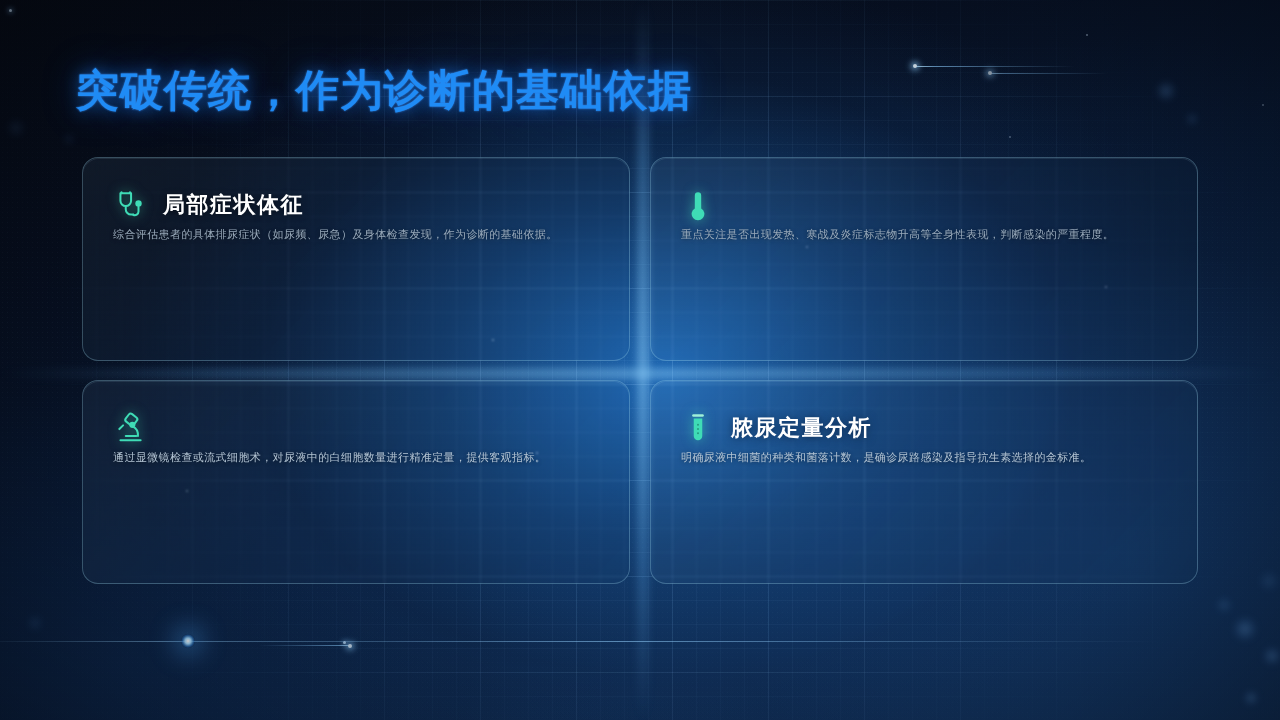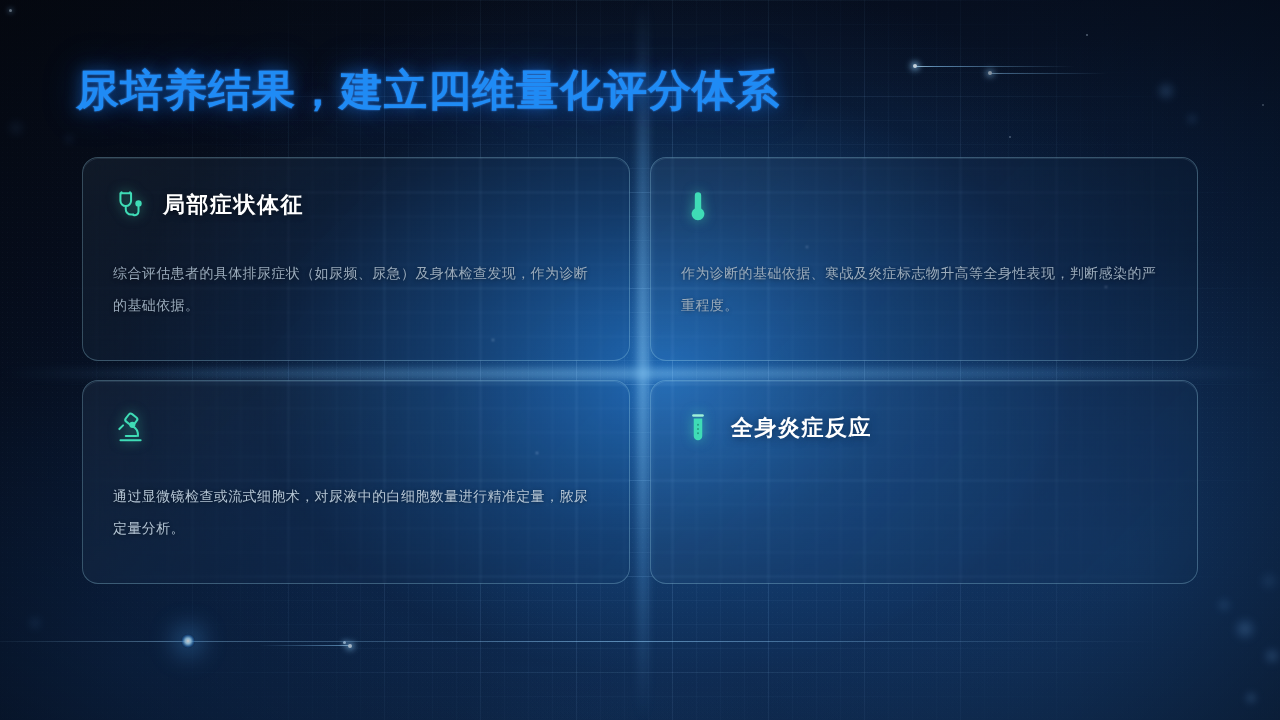--- a/index.html
+++ b/index.html
@@ -139,22 +139,21 @@
   .card-head{ display:flex; align-items:center; gap:16px; height:38px; }
   .icon{ width:34px; height:34px; display:block; flex:0 0 34px; }
   .icon svg{ display:block; width:34px; height:34px;
              filter:drop-shadow(0 0 6px rgba(64,222,182,.55)); }
   .card-title{
     font-size:22px; font-weight:700; color:#ffffff; letter-spacing:1.5px;
     text-shadow:0 1px 6px rgba(0,0,0,.55);
     white-space:nowrap;
   }
   .card-body{
-    margin-top:33px;
-    font-size:14px; line-height:32px;
+    font-size:11px; line-height:20px;
     color:#9aabbb;
     letter-spacing:.4px;
     max-width:495px;
     text-shadow:0 1px 4px rgba(0,0,0,.45);
   }
   
   .card.lit .card-body{ color:#b4c5d4; }
   .card.lit .card-title{ text-shadow:0 1px 8px rgba(5,25,55,.7); }
 </style>
 </head>
@@ -198,21 +197,21 @@
       <span class="head"></span>
     </div>
   <div class="streak" style="left:258px; top:645px; width:92px; opacity:.75;">
       <span class="head"></span>
     </div>
 
   <div class="flare-line" style="left:-30px; top:641px;"></div>
   <div class="flare-line" style="left:180px; top:641px; width:980px;"></div>
   <div class="flare" style="left:181px; top:634px;"></div>
 
-  <h1 id="title">尿培养结果，建立四维量化评分体系</h1>
+  <h1 id="title">突破传统，作为诊断的基础依据</h1>
 
   <div id="cards">
 
     <div class="card">
       <div class="card-head">
         <span class="icon">
           <svg viewBox="0 0 32 32" fill="none" stroke="#3fdcb6" stroke-width="1.9" stroke-linecap="round" stroke-linejoin="round">
             <path d="M8 4v1"></path>
               <path d="M16 4v1"></path>
             <path d="M7 5h10v7a5 5 0 0 1-10 0z"></path>
@@ -227,50 +226,51 @@
     </div>
 
     <div class="card">
       <div class="card-head">
         <span class="icon">
           <svg viewBox="0 0 32 32" fill="none">
             <path d="M16 4a3 3 0 0 1 3 3v12.2a6 6 0 1 1-6 0V7a3 3 0 0 1 3-3z" fill="#3fdcb6"></path>
           </svg>
         </span>
       </div>
-      <p class="card-body">作为诊断的基础依据、寒战及炎症标志物升高等全身性表现，判断感染的严重程度。</p>
+      <p class="card-body">重点关注是否出现发热、寒战及炎症标志物升高等全身性表现，判断感染的严重程度。</p>
     </div>
 
     <div class="card lit">
       <div class="card-head">
         <span class="icon">
           <svg viewBox="0 0 32 32" fill="none" stroke="#3fdcb6" stroke-width="1.9" stroke-linecap="round" stroke-linejoin="round">
             <rect x="12.5" y="3.5" width="9.5" height="9" rx="2.2" transform="rotate(38 17.2 8)"></rect>
             <path d="M9.5 13.5 6 17"></path>
             <path d="M18.5 14.5c3.4 1.6 5.2 4.6 5 9"></path>
             <path d="M12 23.5h10"></path>
             <path d="M7 27.5h19"></path>
             <circle cx="18.2" cy="13" r="2.9" fill="#3fdcb6" stroke="none"></circle>
           </svg>
         </span>
       </div>
-      <p class="card-body">通过显微镜检查或流式细胞术，对尿液中的白细胞数量进行精准定量，脓尿定量分析。</p>
+      <p class="card-body">通过显微镜检查或流式细胞术，对尿液中的白细胞数量进行精准定量，提供客观指标。</p>
     </div>
 
     <div class="card lit">
       <div class="card-head">
         <span class="icon">
           <svg viewBox="0 0 32 32" fill="none">
             <rect x="10.5" y="3" width="11" height="2.4" rx="1.2" fill="#9ff0d8"></rect>
             <path d="M12 7h8v16.5a4 4 0 0 1-8 0z" fill="#3fdcb6"></path>
             <circle cx="16" cy="13" r="0.9" fill="#0f5f4d" opacity=".55"></circle>
             <circle cx="16" cy="17" r="0.9" fill="#0f5f4d" opacity=".55"></circle>
             <circle cx="16" cy="21" r="0.9" fill="#0f5f4d" opacity=".55"></circle>
           </svg>
         </span>
-        <span class="card-title">全身炎症反应</span>
-      </div>
+        <span class="card-title">脓尿定量分析</span>
+      </div>
+      <p class="card-body">明确尿液中细菌的种类和菌落计数，是确诊尿路感染及指导抗生素选择的金标准。</p>
     </div>
 
   </div>
 
   <div class="vignette"></div>
 </div>
 
 </body></html>

